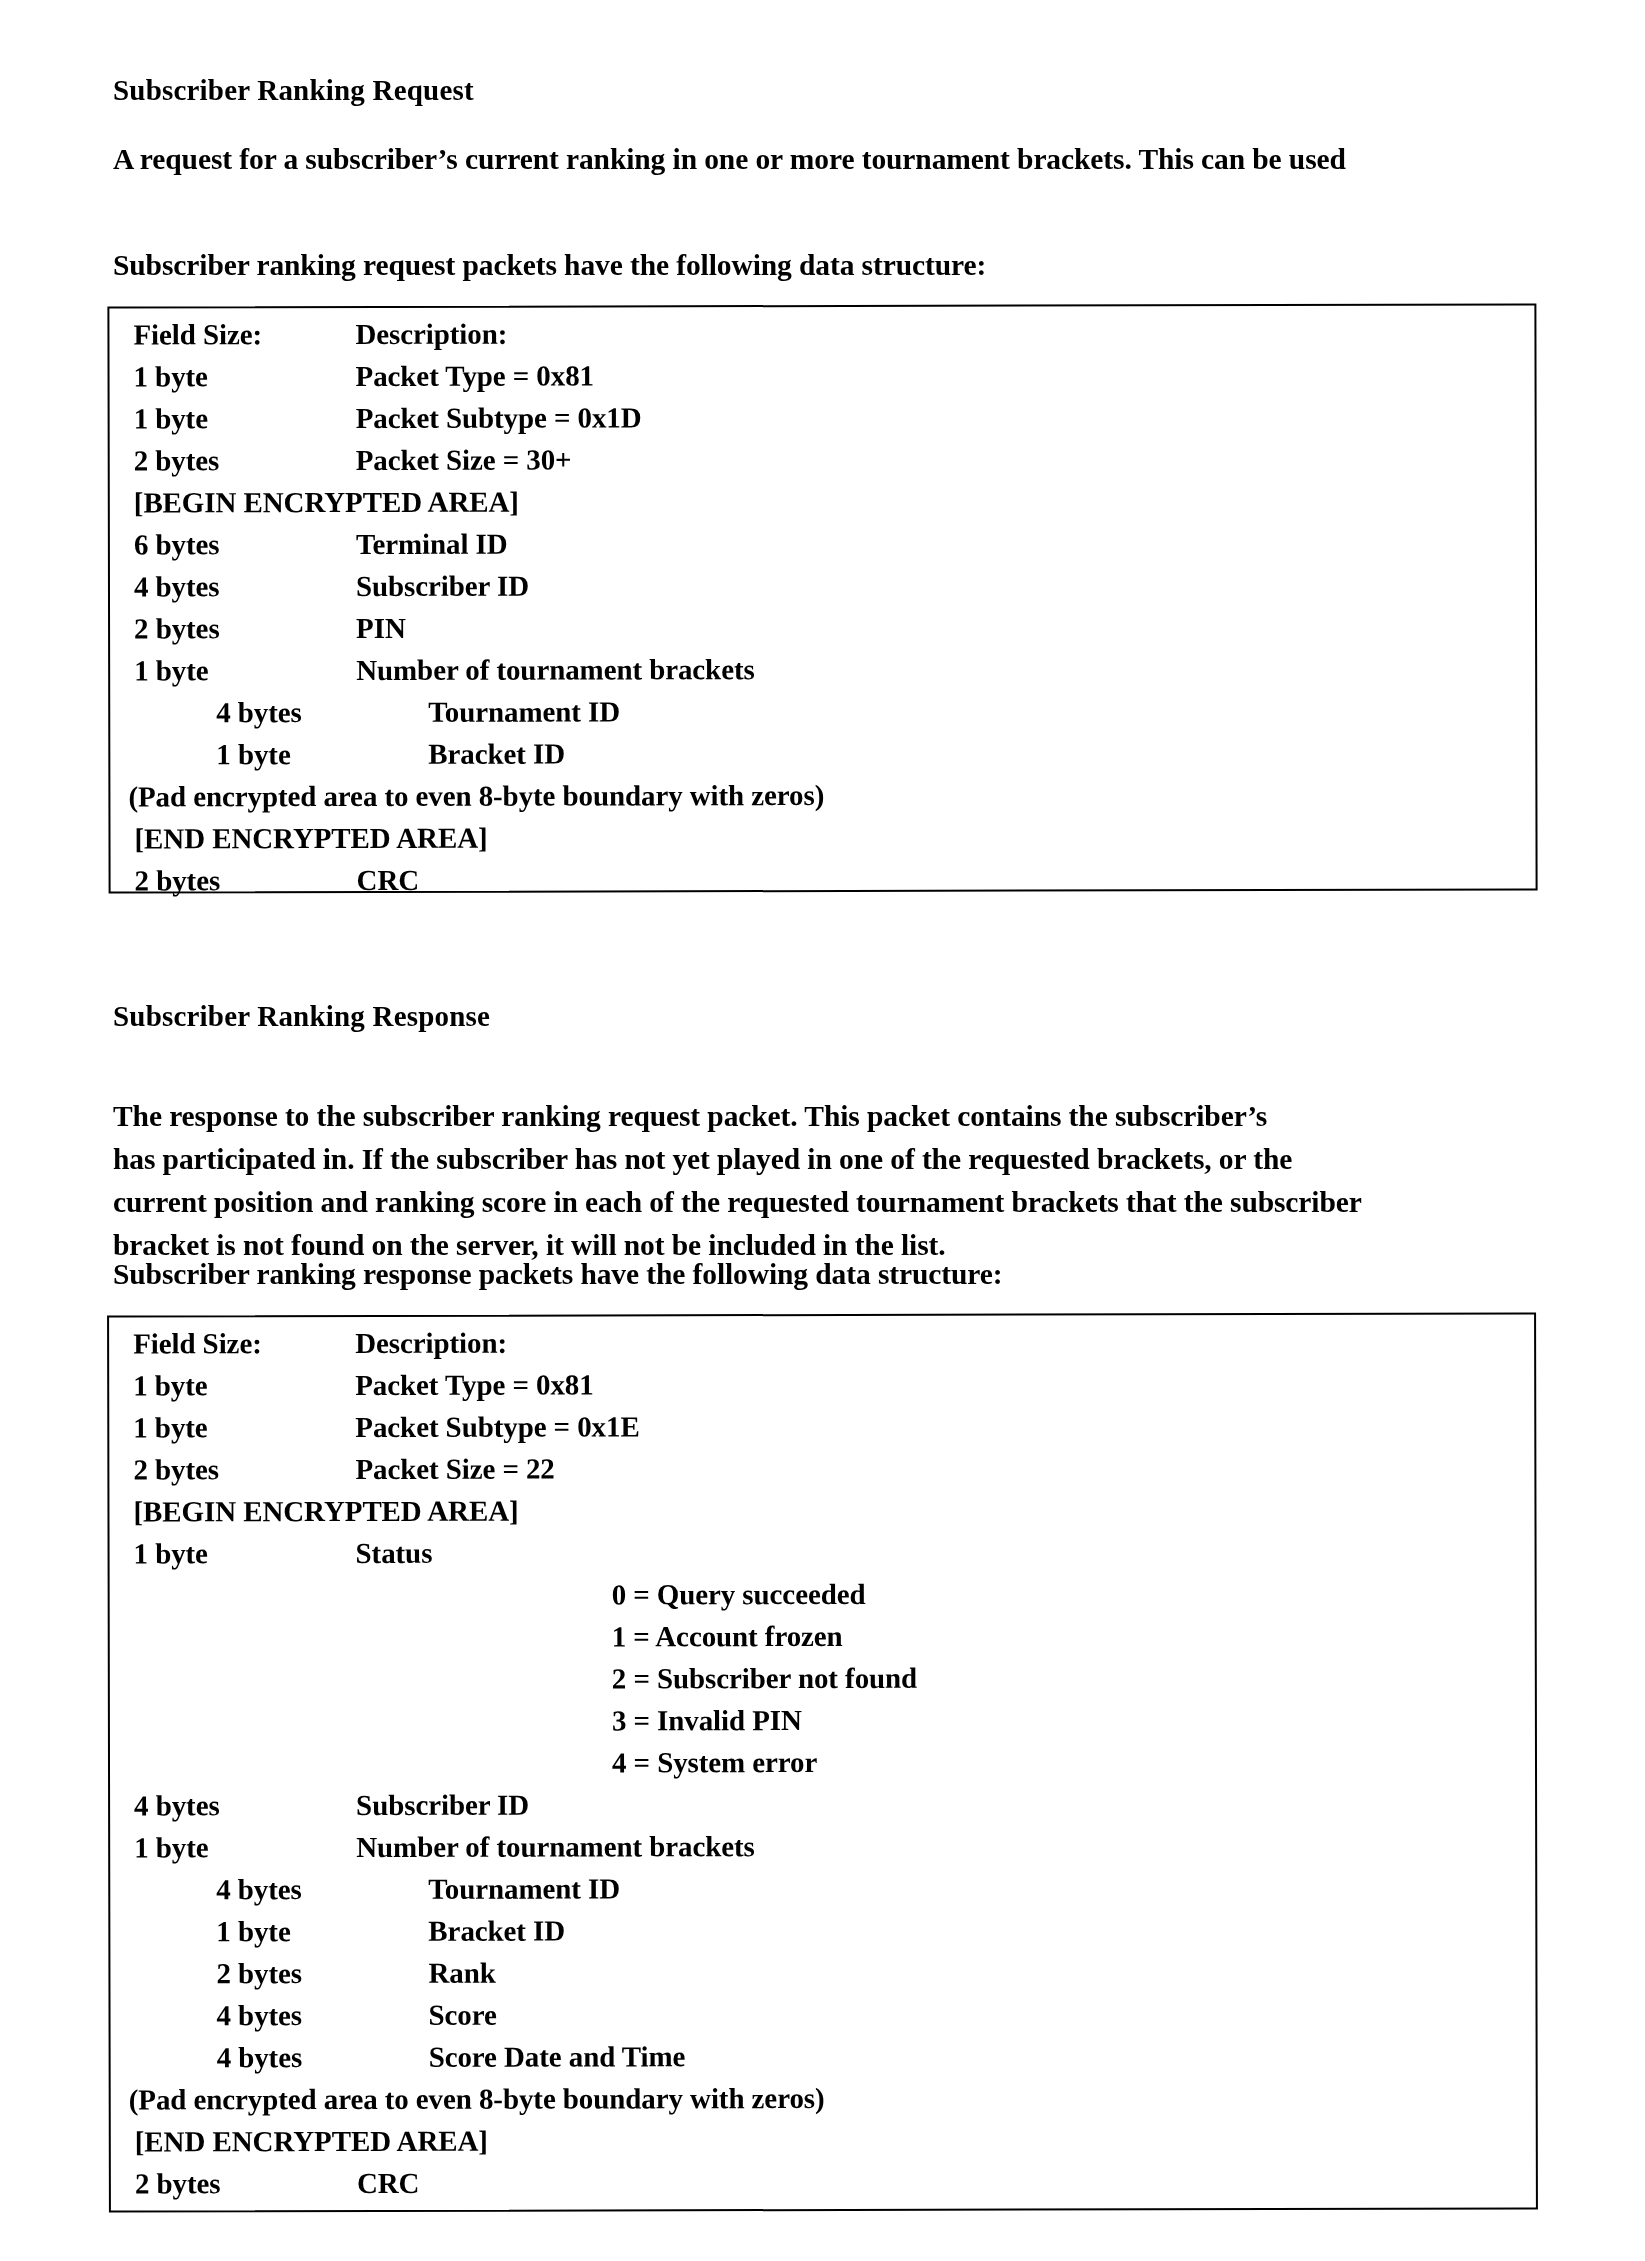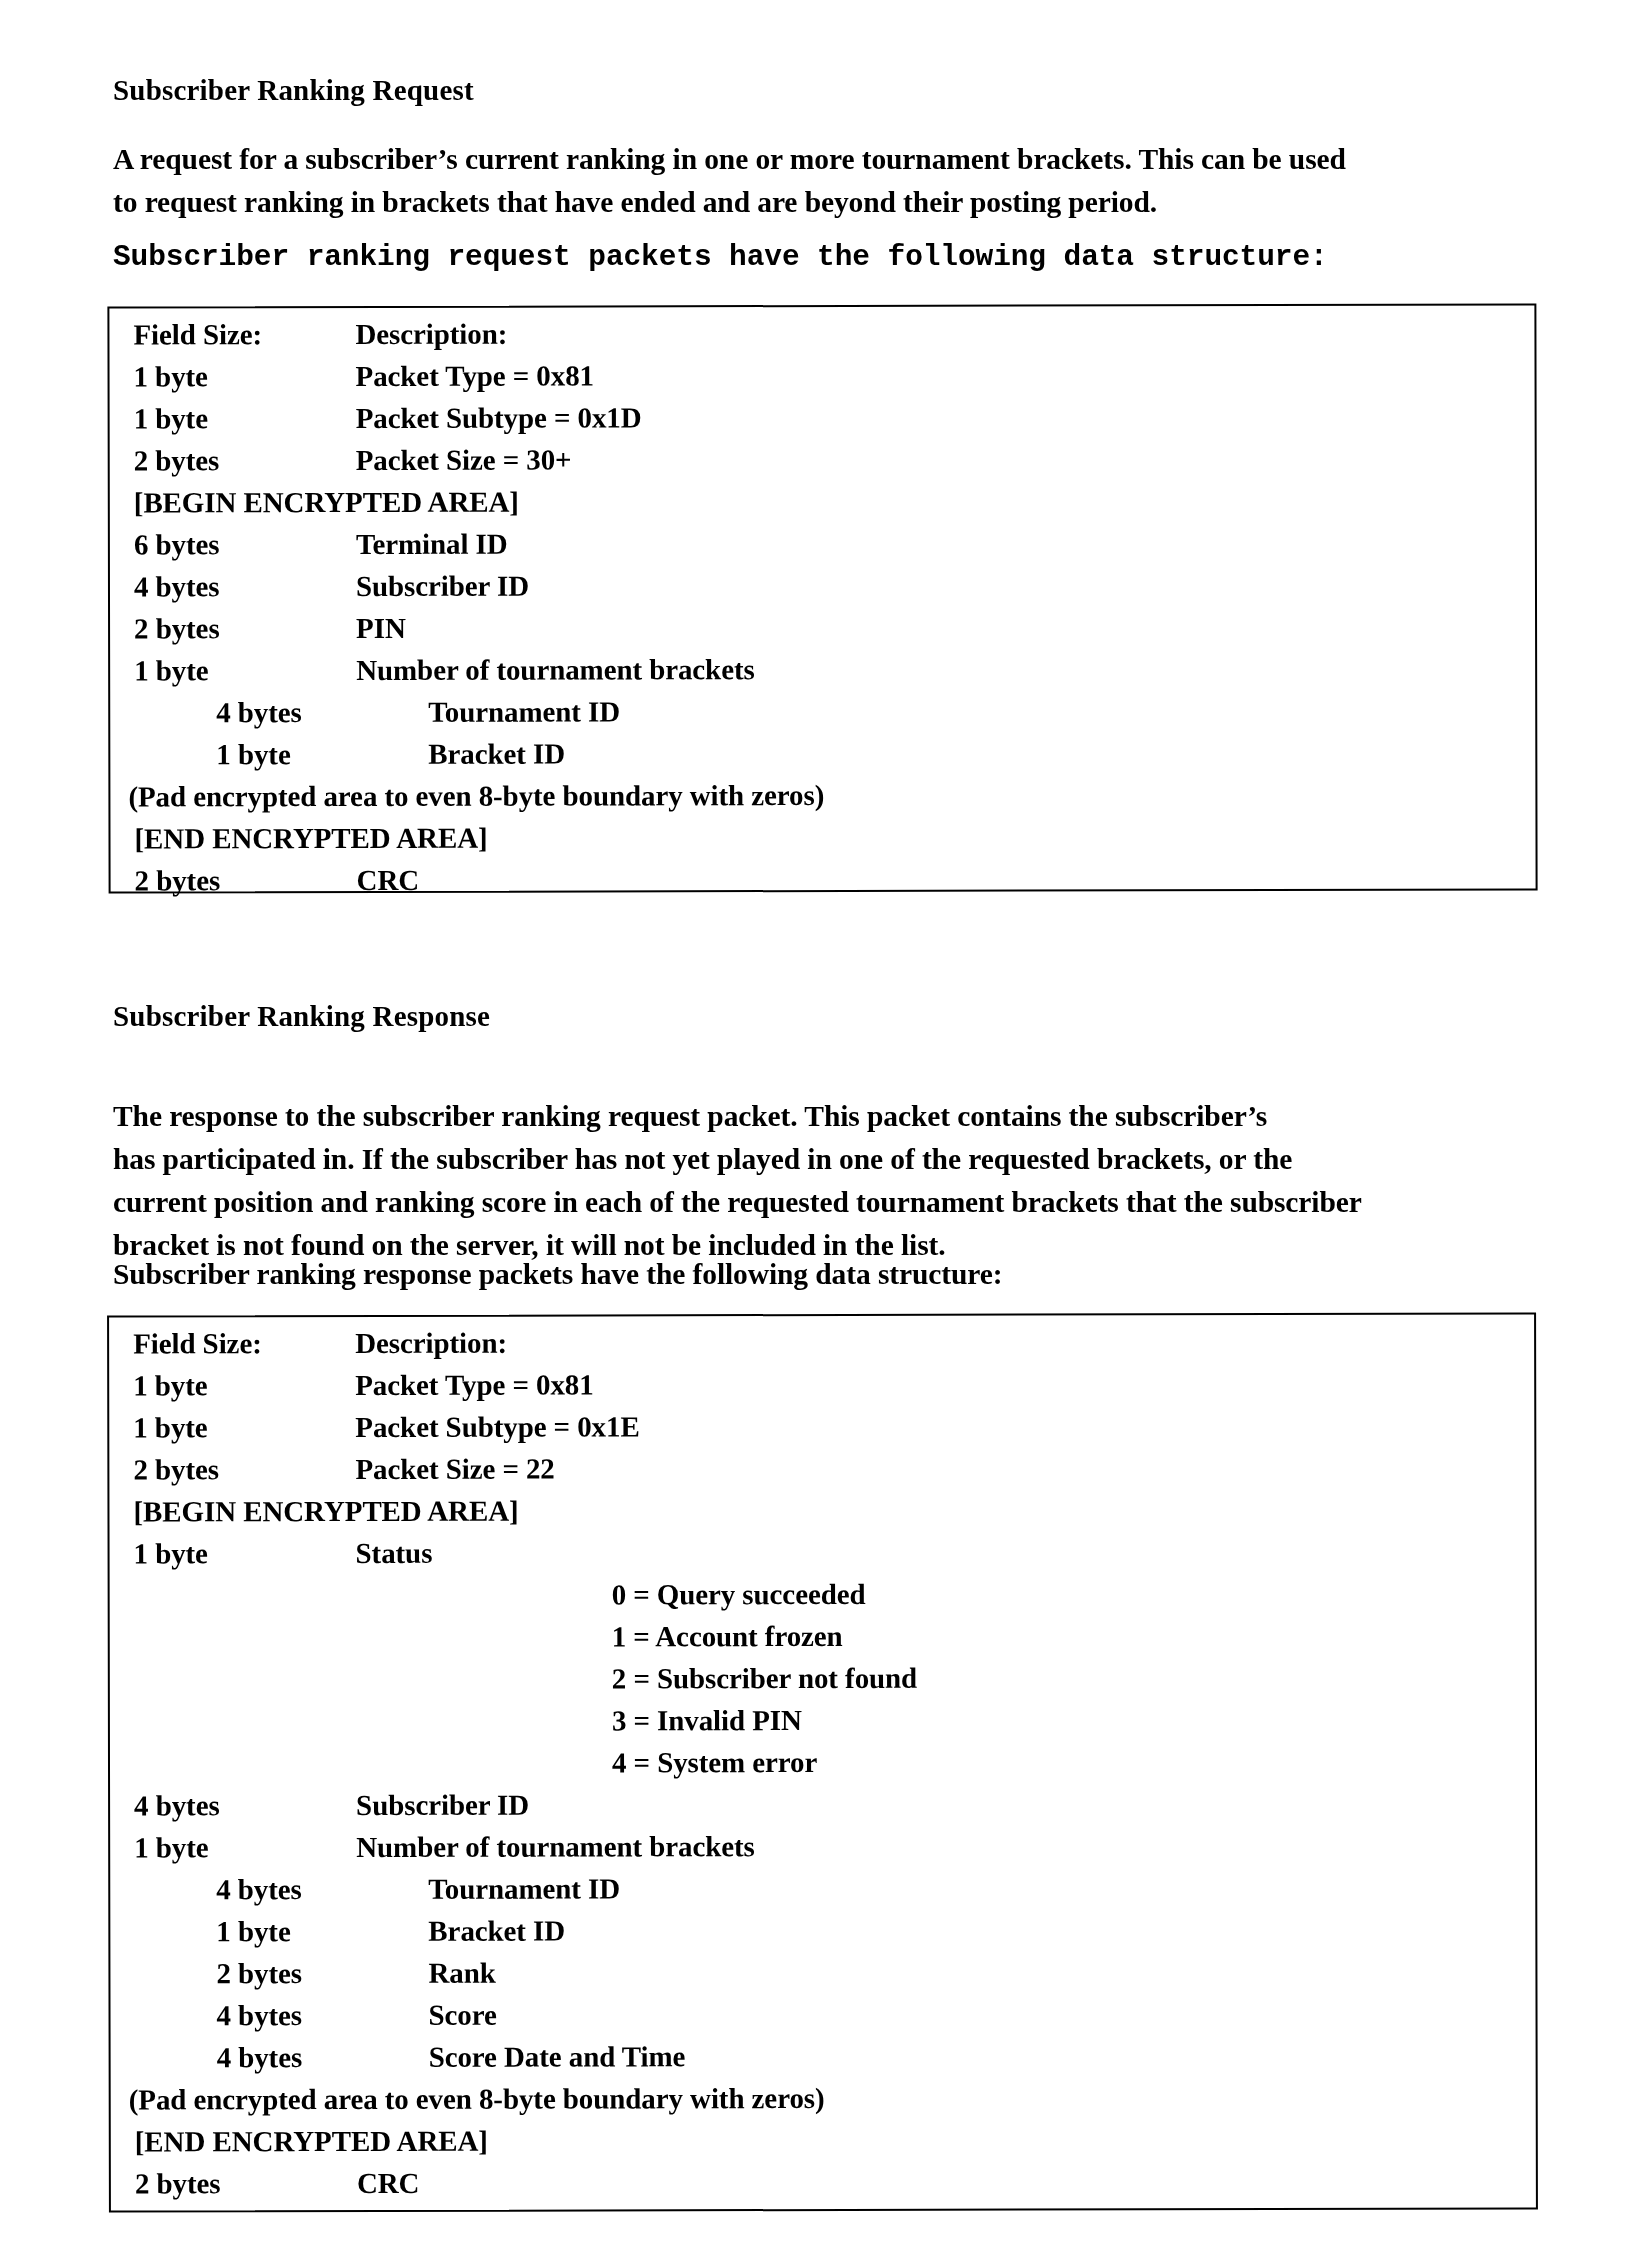--- a/index.html
+++ b/index.html
@@ -107,24 +107,23 @@
 </head>
 <body>
 
 <div id="page">
   <div class="sheet">
 
     <div class="section-heading" style="left:113px; top:75px;">Subscriber Ranking Request</div>
 
     <div class="para" style="left:113px; top:138px; width:1425px;">
       <div>A request for a subscriber’s current ranking in one or more tournament brackets.  This can be used</div>
-      <div>to request ranking in brackets that have ended and are beyond their posting period.</div>
-    </div>
-
-    <div class="para" style="left:113px; top:236px; width:1425px;font-family:Liberation Mono, monospace;">
+    </div>
+
+    <div class="para" style="left:113px; top:244px; width:1425px;">
       <div>Subscriber ranking request packets have the following data structure:</div>
     </div>
 
     <div class="packet-box skew-bottom" style="left:108px; top:305px; width:1429px; height:587px;">
       <div class="packet-rows">
 
         <div class="prow header">
           <span class="size">Field Size:</span>
           <span class="desc">Description:</span>
         </div>

